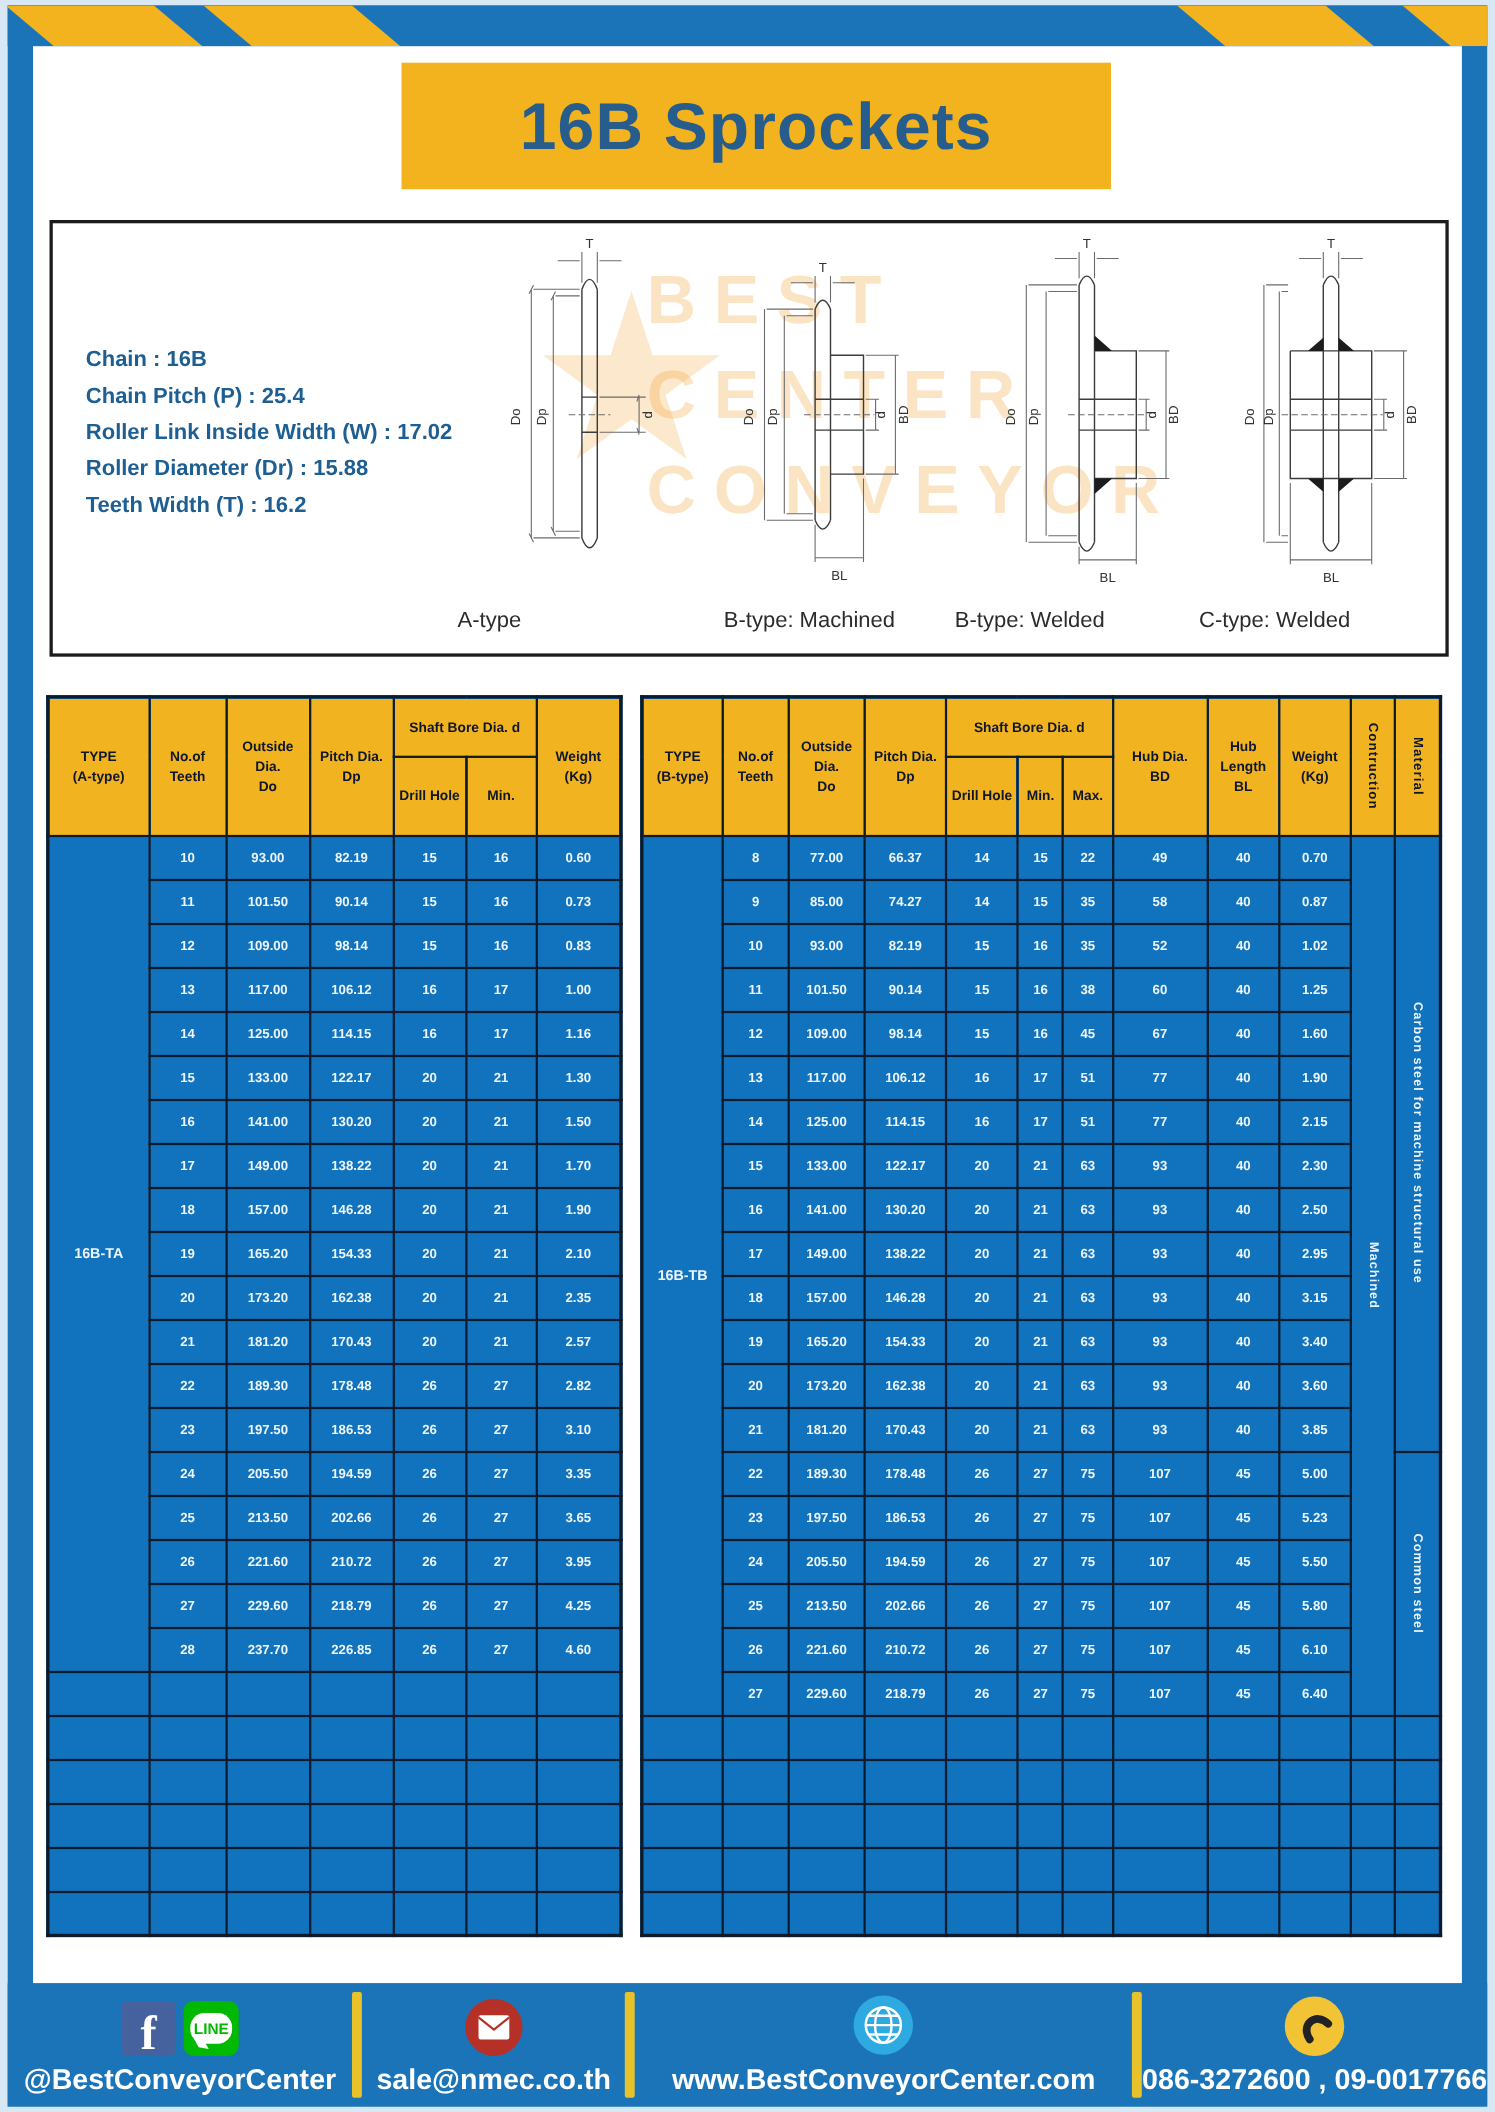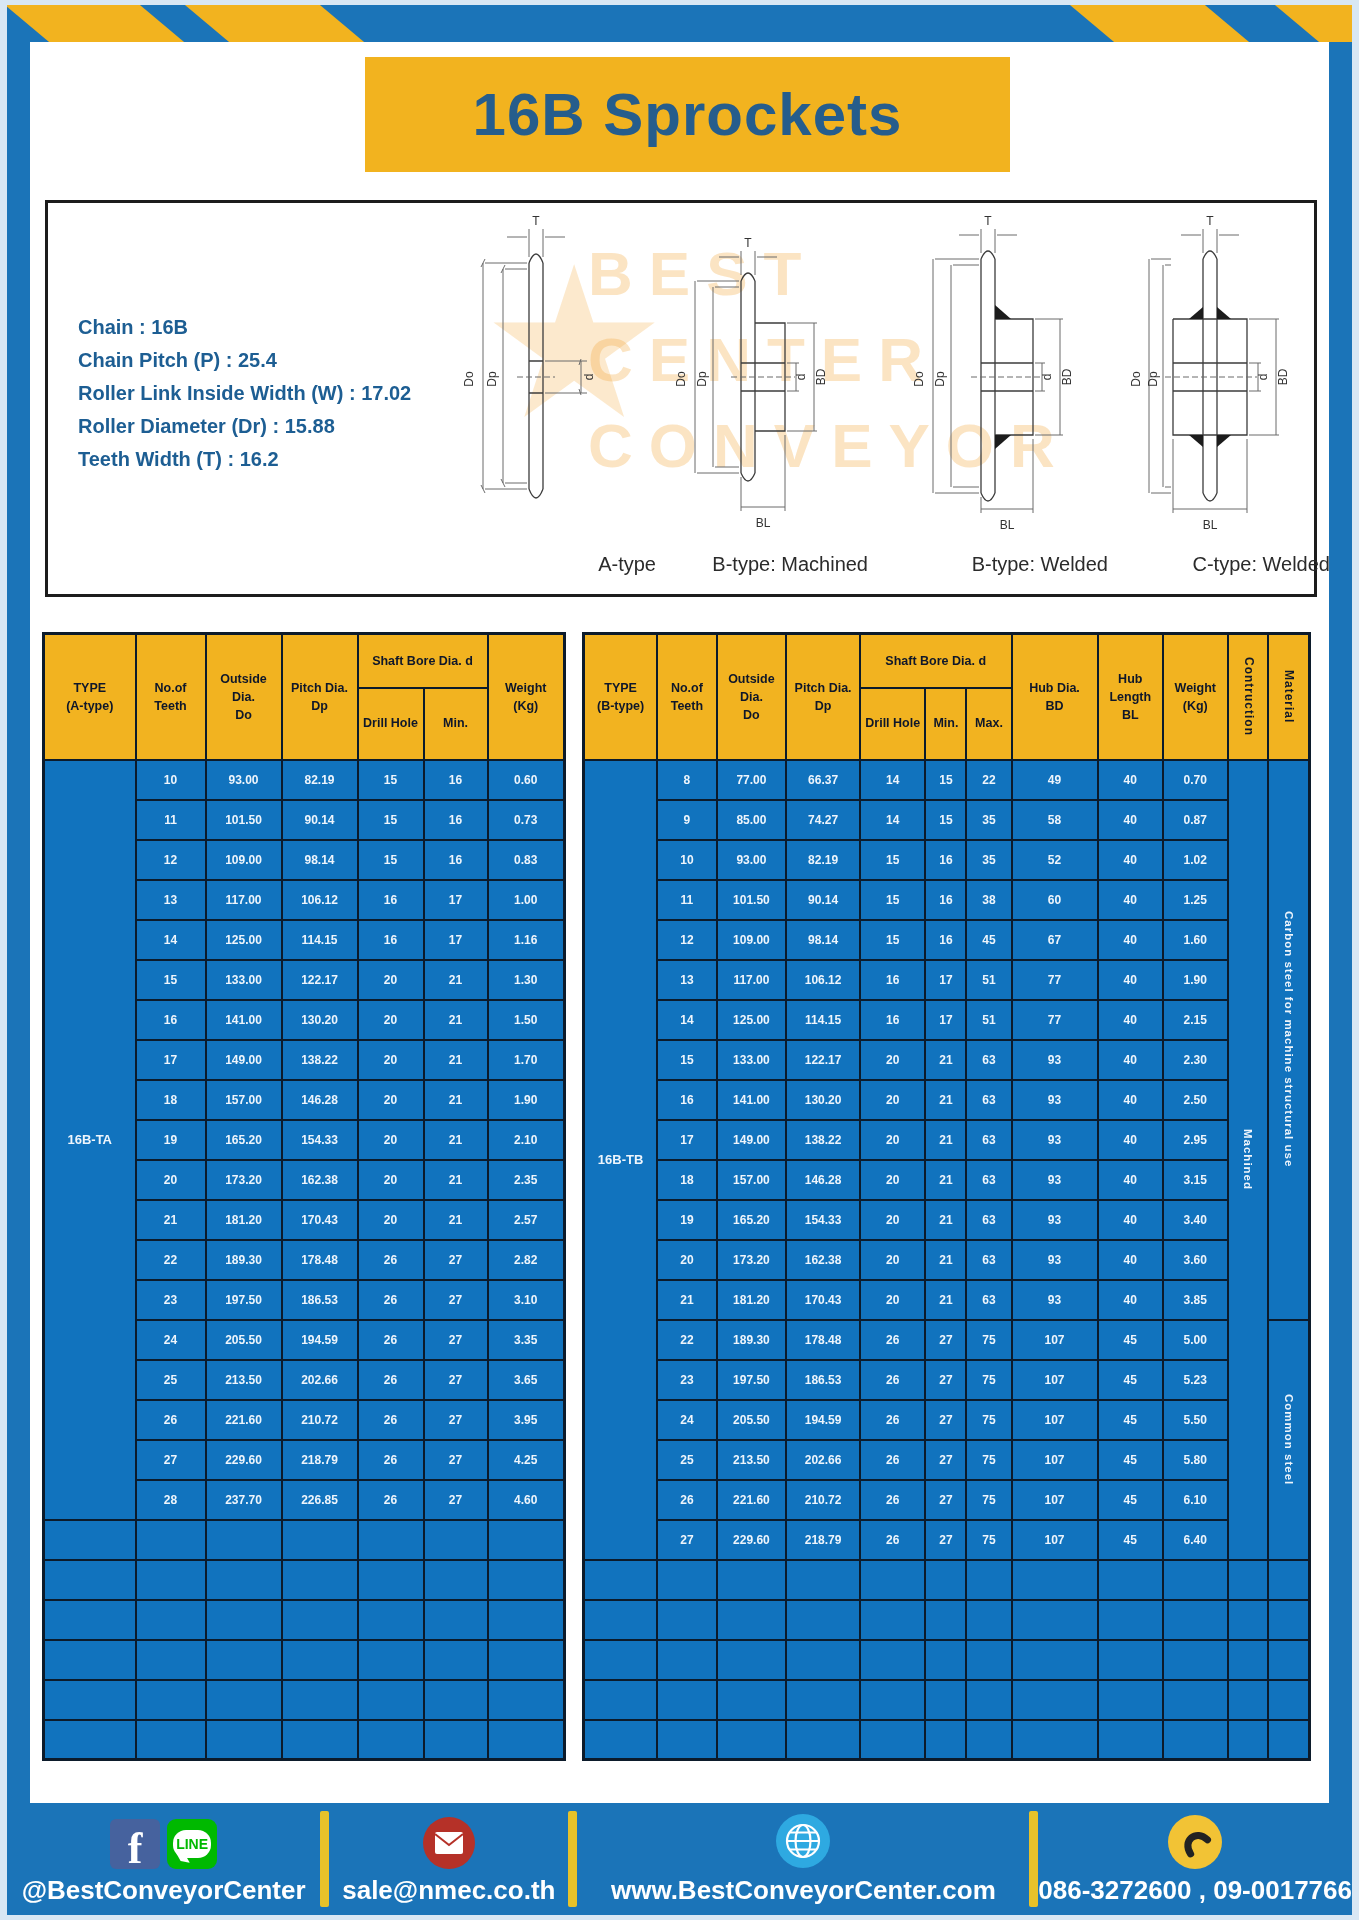--- a/index.html
+++ b/index.html
@@ -13,21 +13,21 @@
   .title-banner { position:absolute; left:335px; top:15px; width:645px; height:115px; background:#f2b31f;
     display:flex; align-items:center; justify-content:center; }
   .title-banner span { font-size:60px; font-weight:bold; color:#265d8c; letter-spacing:1px; }
 
   .panel { position:absolute; left:15px; top:158px; width:1272px; height:397px; background:#fff; border:3px solid #1c1c1c; }
   .watermark { position:absolute; left:540px; top:28px; width:520px; color:rgba(243,166,56,0.30);
     font-weight:bold; font-size:62px; letter-spacing:16px; line-height:86px; pointer-events:none; }
   .wm-star { position:absolute; left:432px; top:18px; font-size:210px; color:rgba(243,166,56,0.25); pointer-events:none; }
   .specs { position:absolute; left:30px; top:108px; color:#1d5e93; font-weight:bold; font-size:20px; line-height:33px; }
   .drawing { position:absolute; top:8px; width:190px; height:330px; }
-  .caption { position:absolute; top:350px; width:240px; text-align:right; font-size:20px; color:#2b2b2b; }
+  .caption { position:absolute; top:350px; width:240px; text-align:left; font-size:20px; color:#2b2b2b; }
   .drawing text { font-size:12px; fill:#333; font-family:"Liberation Sans",sans-serif; }
   .drawing path, .drawing line { stroke:#3c3c3c; stroke-width:1.3; fill:none; }
   .drawing .dim { stroke:#6b6b6b; stroke-width:1; }
   .drawing .weld { fill:#1c1c1c; stroke:none; }
 
   .spec-table { position:absolute; border-collapse:collapse; table-layout:fixed; background:#1173be; border:3px solid #0c1b2b; }
   .spec-table th, .spec-table td { border:2px solid #0c1b2b; text-align:center; vertical-align:middle; overflow:hidden; padding:0 2px; }
   .spec-table th { background:#f2b320; color:#0f172a; font-weight:bold; font-size:12.5px; white-space:pre-line; line-height:1.45; }
   .spec-table td { color:#eef5fc; font-weight:bold; font-size:12px; }
   .spec-table tbody tr { height:40px; }
@@ -118,21 +118,21 @@
         <text transform="rotate(-90 32 168)" x="32" y="168" text-anchor="middle">Do</text>
         <path class="dim" d="M60 76 V256 M62 76 H86 M62 256 H86"></path>
         <text transform="rotate(-90 53 168)" x="53" y="168" text-anchor="middle">Dp</text>
         <path class="dim" d="M134 152 H146 M134 180 H146 M143 152 V180"></path>
         <text transform="rotate(-90 152 166)" x="152" y="166" text-anchor="middle">d</text>
         <path class="dim" d="M134 112 H164 M134 220 H164 M161 112 V220"></path>
         <text transform="rotate(-90 172 166)" x="172" y="166" text-anchor="middle">BD</text>
         <path class="dim" d="M88 266 V300 M132 224 V300 M88 296 H132"></path>
         <text x="110" y="316" text-anchor="middle">BL</text>
       </svg>
-      <div class="caption" style="left:580px">B-type: Machined</div>
+      <div class="caption" style="left:610px">B-type: Machined</div>
 
       <svg class="drawing" style="left:845px" viewBox="0 0 190 330">
         <path d="M88 48 L88 282 M102 48 L102 282"></path>
         <path d="M88 48 Q95 32 102 48 M88 282 Q95 298 102 282"></path>
         <path d="M102 108 H140 V224 H102"></path>
         <path d="M88 152 H140 M88 180 H140"></path>
         <polygon class="weld" points="102,108 118,108 102,94"></polygon>
         <polygon class="weld" points="102,224 118,224 102,238"></polygon>
         <path class="dim" stroke-dasharray="6 3" d="M78 166 H150"></path>
         <path class="dim" d="M88 18 V42 M102 18 V42 M66 24 H86 M104 24 H124"></path>

